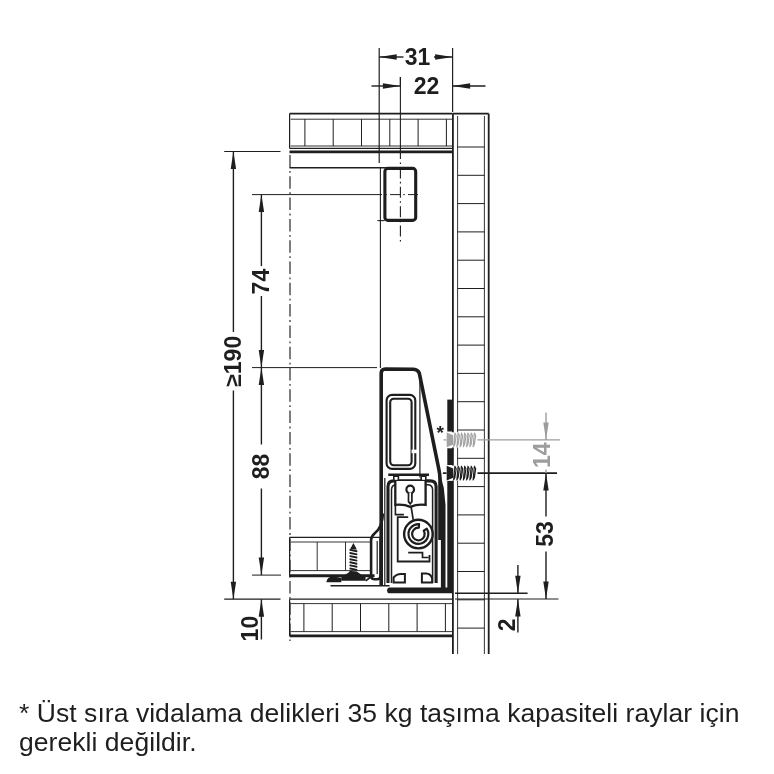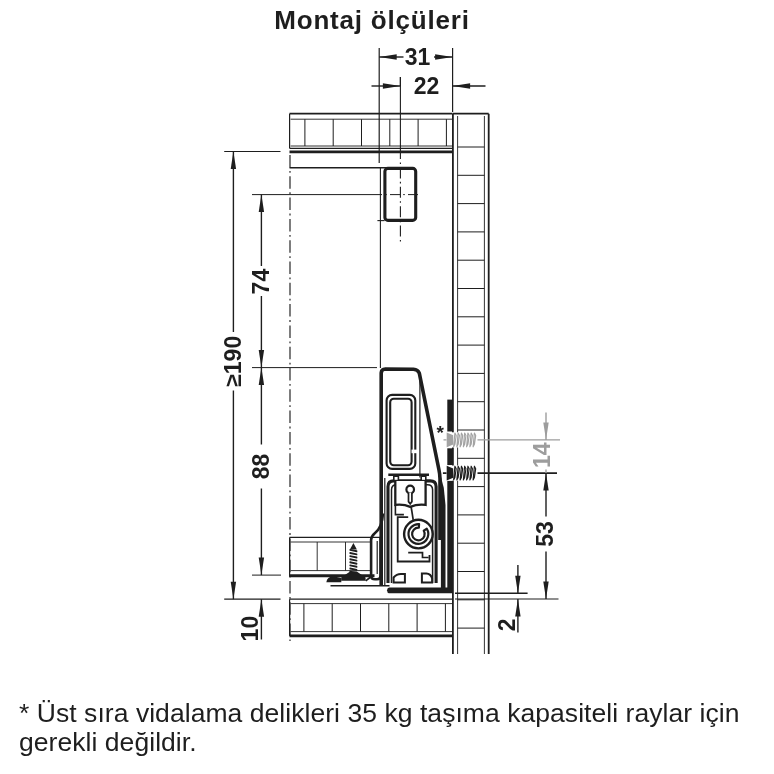--- a/index.html
+++ b/index.html
@@ -5,21 +5,20 @@
 html,body{margin:0;padding:0;background:#ffffff;width:774px;height:774px;overflow:hidden;}
 .page{position:relative;width:774px;height:774px;font-family:"Liberation Sans", sans-serif;transform:rotate(0.0001deg);will-change:transform;}
 .title{position:absolute;left:0;top:0;width:774px;text-align:center;font-weight:bold;font-size:26px;letter-spacing:0.8px;color:#1e1e1e;}
 .title span{display:inline-block;transform:translateX(-15px);}
 .footer{position:absolute;left:19px;top:699px;width:760px;font-size:26.5px;letter-spacing:0.05px;color:#1e1e1e;line-height:28.9px;}
 </style>
 </head>
 <body>
 <div class="page">
 
-<div class="title" style="top:5px;"><span>Montaj ölçüleri</span></div>
 
 <svg width="774" height="774" viewBox="0 0 774 774" style="position:absolute;left:0;top:0;">
 
 <g>
         <line x1="289.5" y1="113.7" x2="452.6" y2="113.7" stroke="#1e1e1e" stroke-width="1.7" stroke-linecap="butt"></line>
         <line x1="290.6" y1="119.2" x2="452.6" y2="119.2" stroke="#1e1e1e" stroke-width="0.9" stroke-linecap="butt"></line>
         <line x1="290.6" y1="146.0" x2="452.6" y2="146.0" stroke="#1e1e1e" stroke-width="0.9" stroke-linecap="butt"></line>
         <line x1="289.5" y1="148.3" x2="452.6" y2="148.3" stroke="#1e1e1e" stroke-width="1.2" stroke-linecap="butt"></line>
         <line x1="289.6" y1="113.7" x2="289.6" y2="148.3" stroke="#1e1e1e" stroke-width="1.2" stroke-linecap="butt"></line>
         <line x1="304.9" y1="119.2" x2="304.9" y2="146.0" stroke="#1e1e1e" stroke-width="1.0" stroke-linecap="butt"></line>

